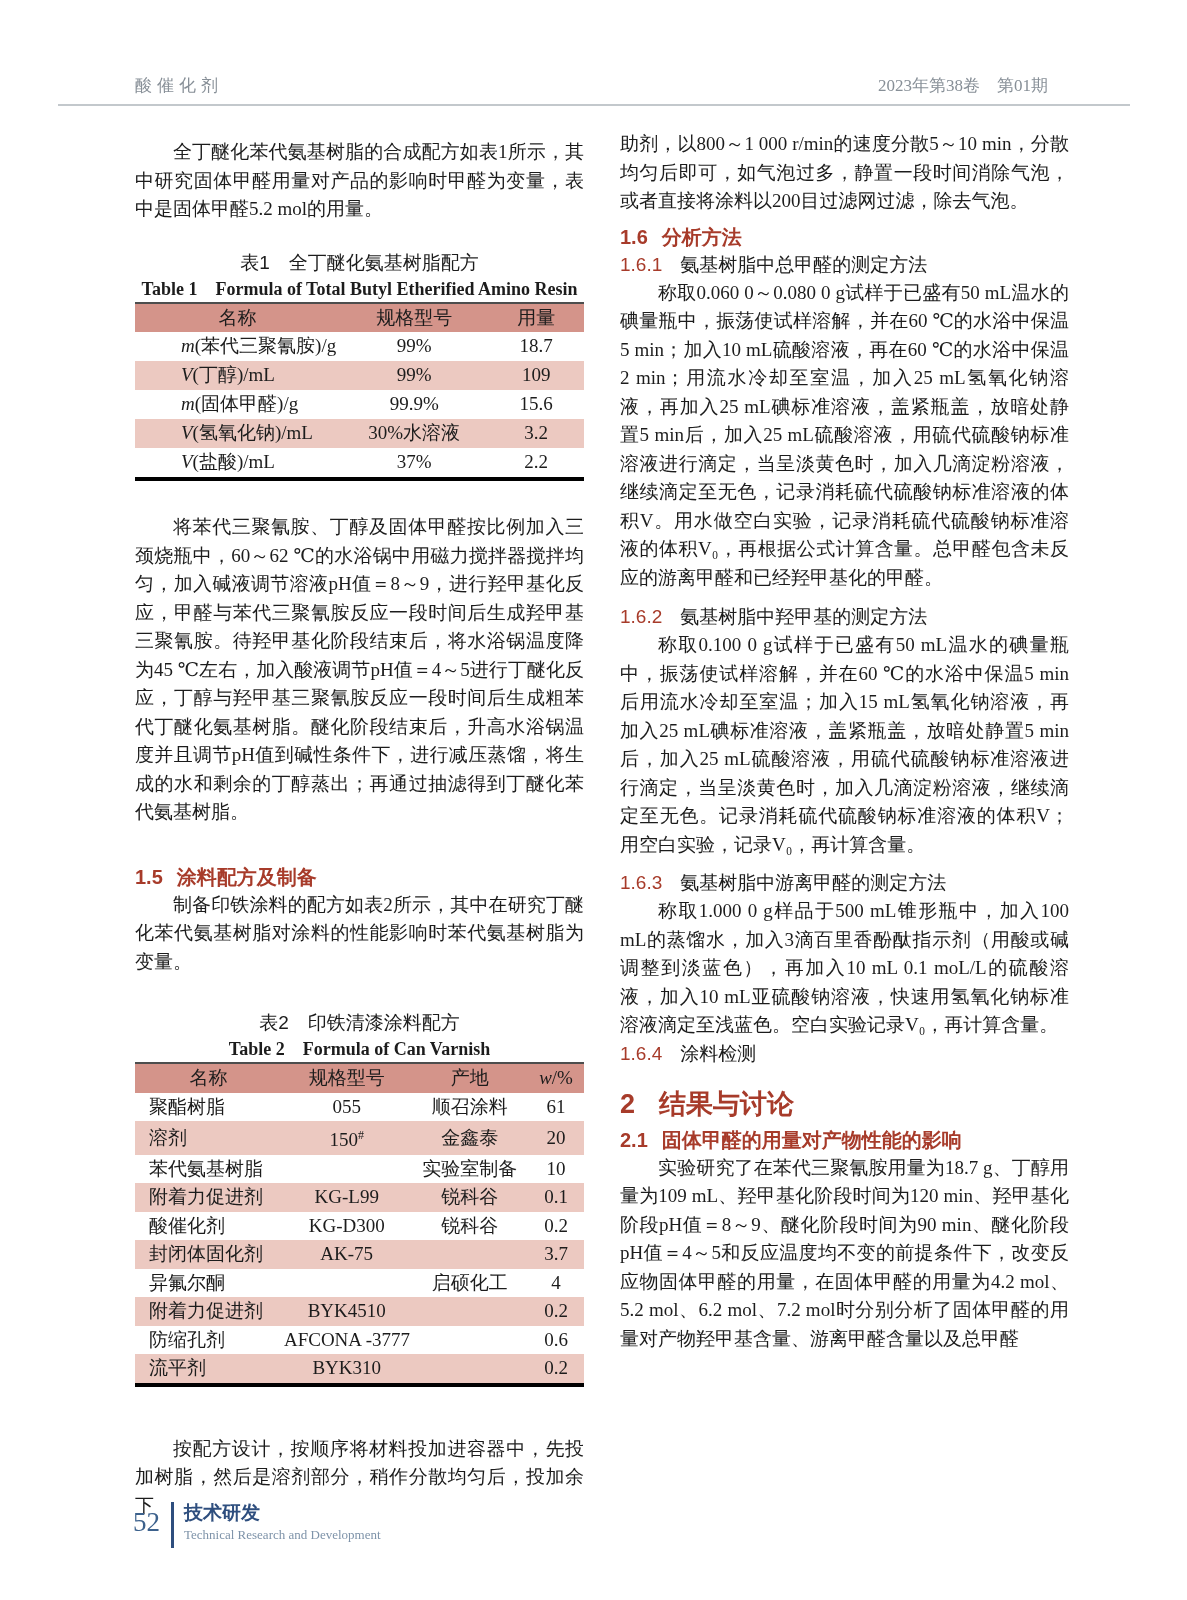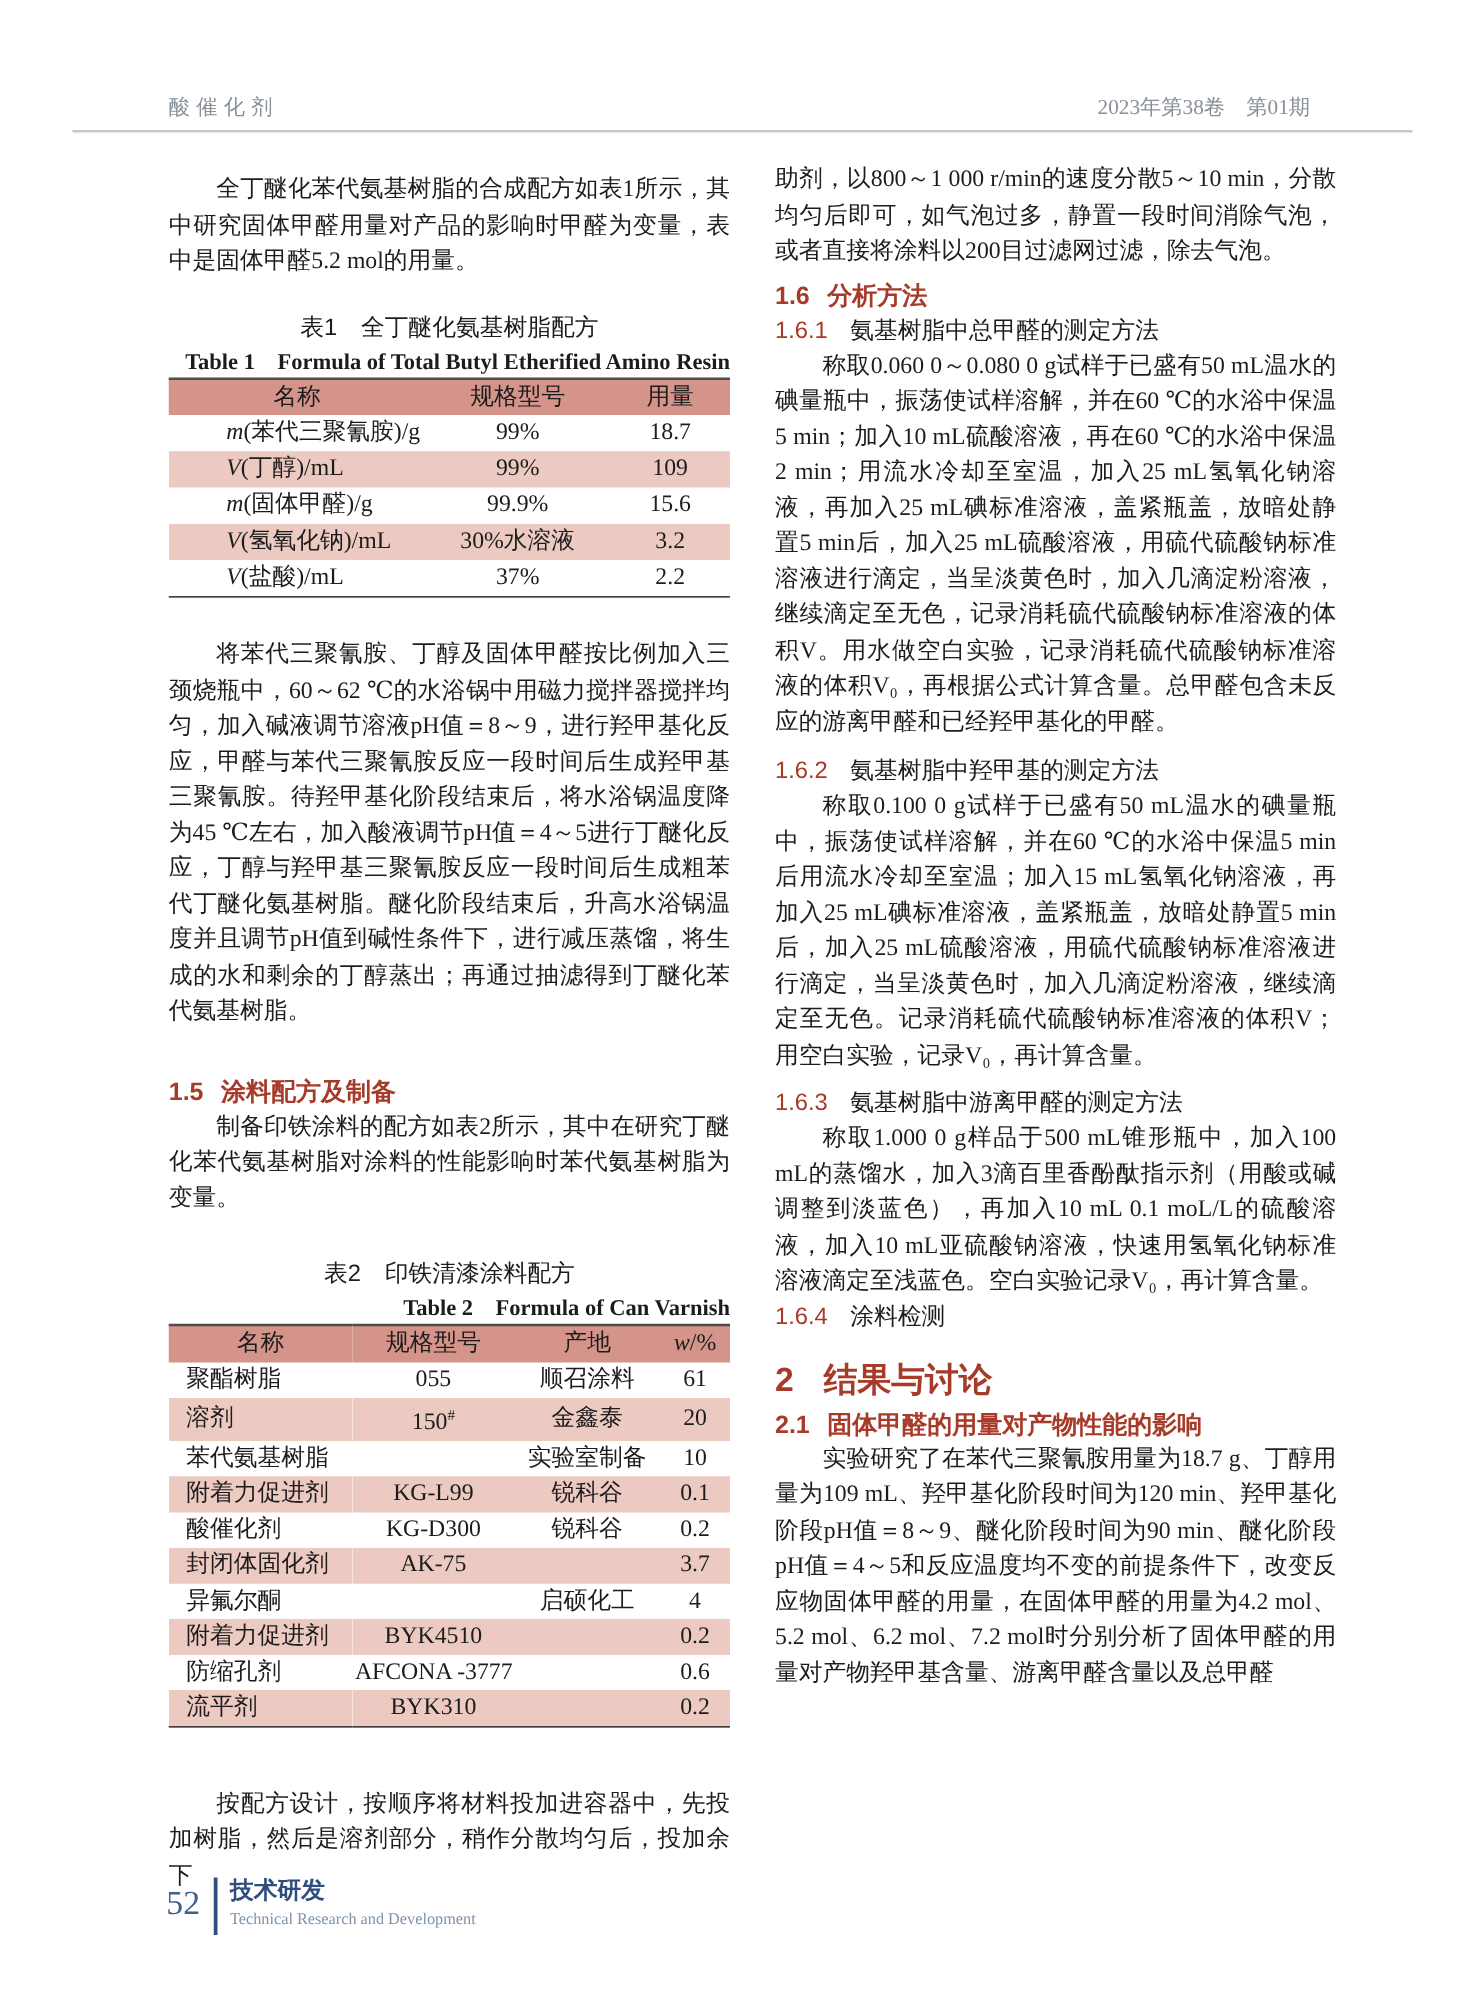--- a/index.html
+++ b/index.html
@@ -25,24 +25,24 @@
          color:#a73b2a;margin:0;line-height:28px;text-align:left;}
   h3.sec .sec-num{margin-right:14px;}
   h4.subsec{font-size:19px;font-weight:normal;margin:0;line-height:28px;text-align:left;color:#1c1c1c;}
   h4.subsec .sec-num{color:#a73b2a;font-family:"Liberation Sans","DejaVu Sans",sans-serif;margin-right:18px;}
   h2.chapter{font-family:"Liberation Sans","DejaVu Sans",sans-serif;font-size:27px;font-weight:bold;
              color:#a73b2a;margin:16px 0 2px 0;line-height:40px;text-align:left;}
   h2.chapter .sec-num{margin-right:24px;}
 
   .tbl-cap-cn{font-family:"Liberation Sans","DejaVu Sans",sans-serif;font-weight:normal;
               text-align:center;font-size:19px;line-height:26px;}
-  .tbl-cap-en{font-weight:bold;text-align:right;font-size:18px;line-height:26px;}
+  .tbl-cap-en{font-weight:bold;text-align:center;font-size:18px;line-height:26px;}
 
   table.data{width:100%;border-collapse:collapse;border-top:2px solid #4d4d4d;
-             border-bottom:1px solid #000000;font-size:19px;table-layout:fixed;}
+             border-bottom:4px solid #000000;font-size:19px;table-layout:fixed;}
   table.data th{background:#d4948a;font-weight:normal;height:27px;text-align:center;padding:0 2px;}
   table.data td{height:28px;text-align:center;padding:0 2px;overflow:hidden;white-space:nowrap;}
   table.data tr.alt{background:#ecc9c1;}
   #table1 td{height:29px;}
   #table1 th:nth-child(1){width:46%;} #table1 th:nth-child(2){width:33%;} #table1 th:nth-child(3){width:21%;}
   #table1 td:first-child{text-align:left;padding-left:46px;}
   #table2 th:nth-child(1){width:33%;} #table2 th:nth-child(2){width:29%;}
   #table2 th:nth-child(3){width:26%;} #table2 th:nth-child(4){width:12%;}
   #table2 td:first-child{text-align:left;padding-left:14px;}
   sup{font-size:12px;}

